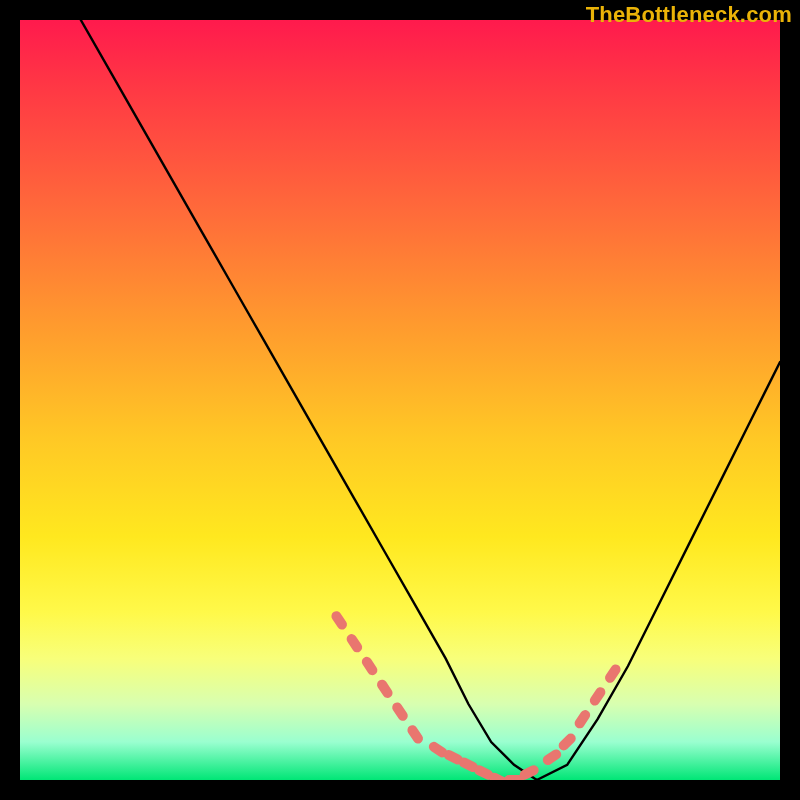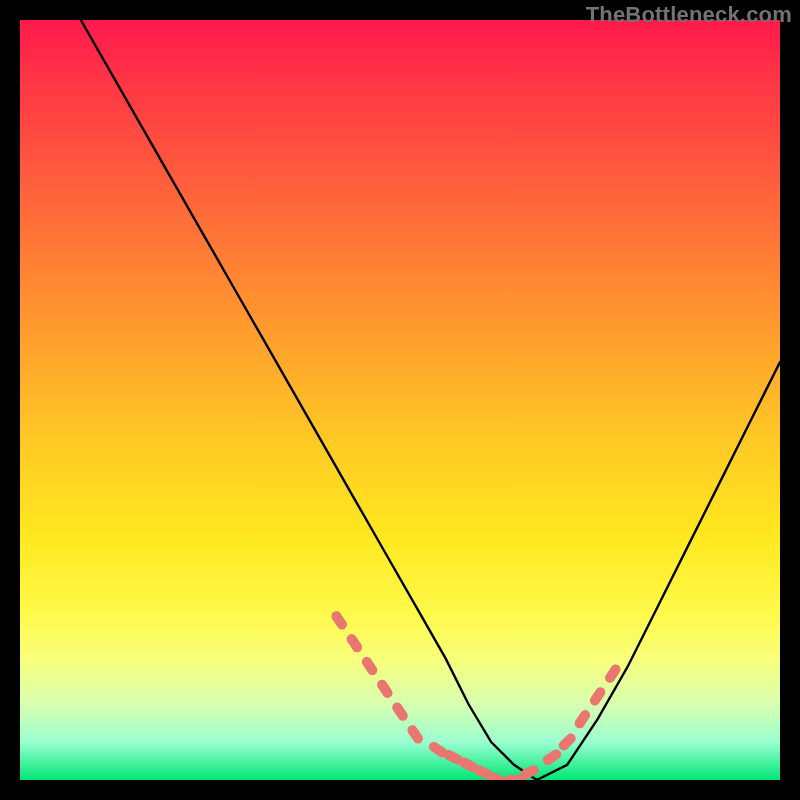--- a/index.html
+++ b/index.html
@@ -37,21 +37,21 @@
       #9affd0 95%,
       #00e676 100%);
   }
   .watermark {
     position: absolute;
     top: 2px;
     right: 8px;
     font-family: Arial, Helvetica, sans-serif;
     font-size: 22px;
     font-weight: 600;
-    color: #737373;
+    color: #eab308;
     letter-spacing: 0.2px;
     user-select: none;
   }
   svg.curve {
     position: absolute;
     left: 0;
     top: 0;
     width: 760px;
     height: 760px;
   }

